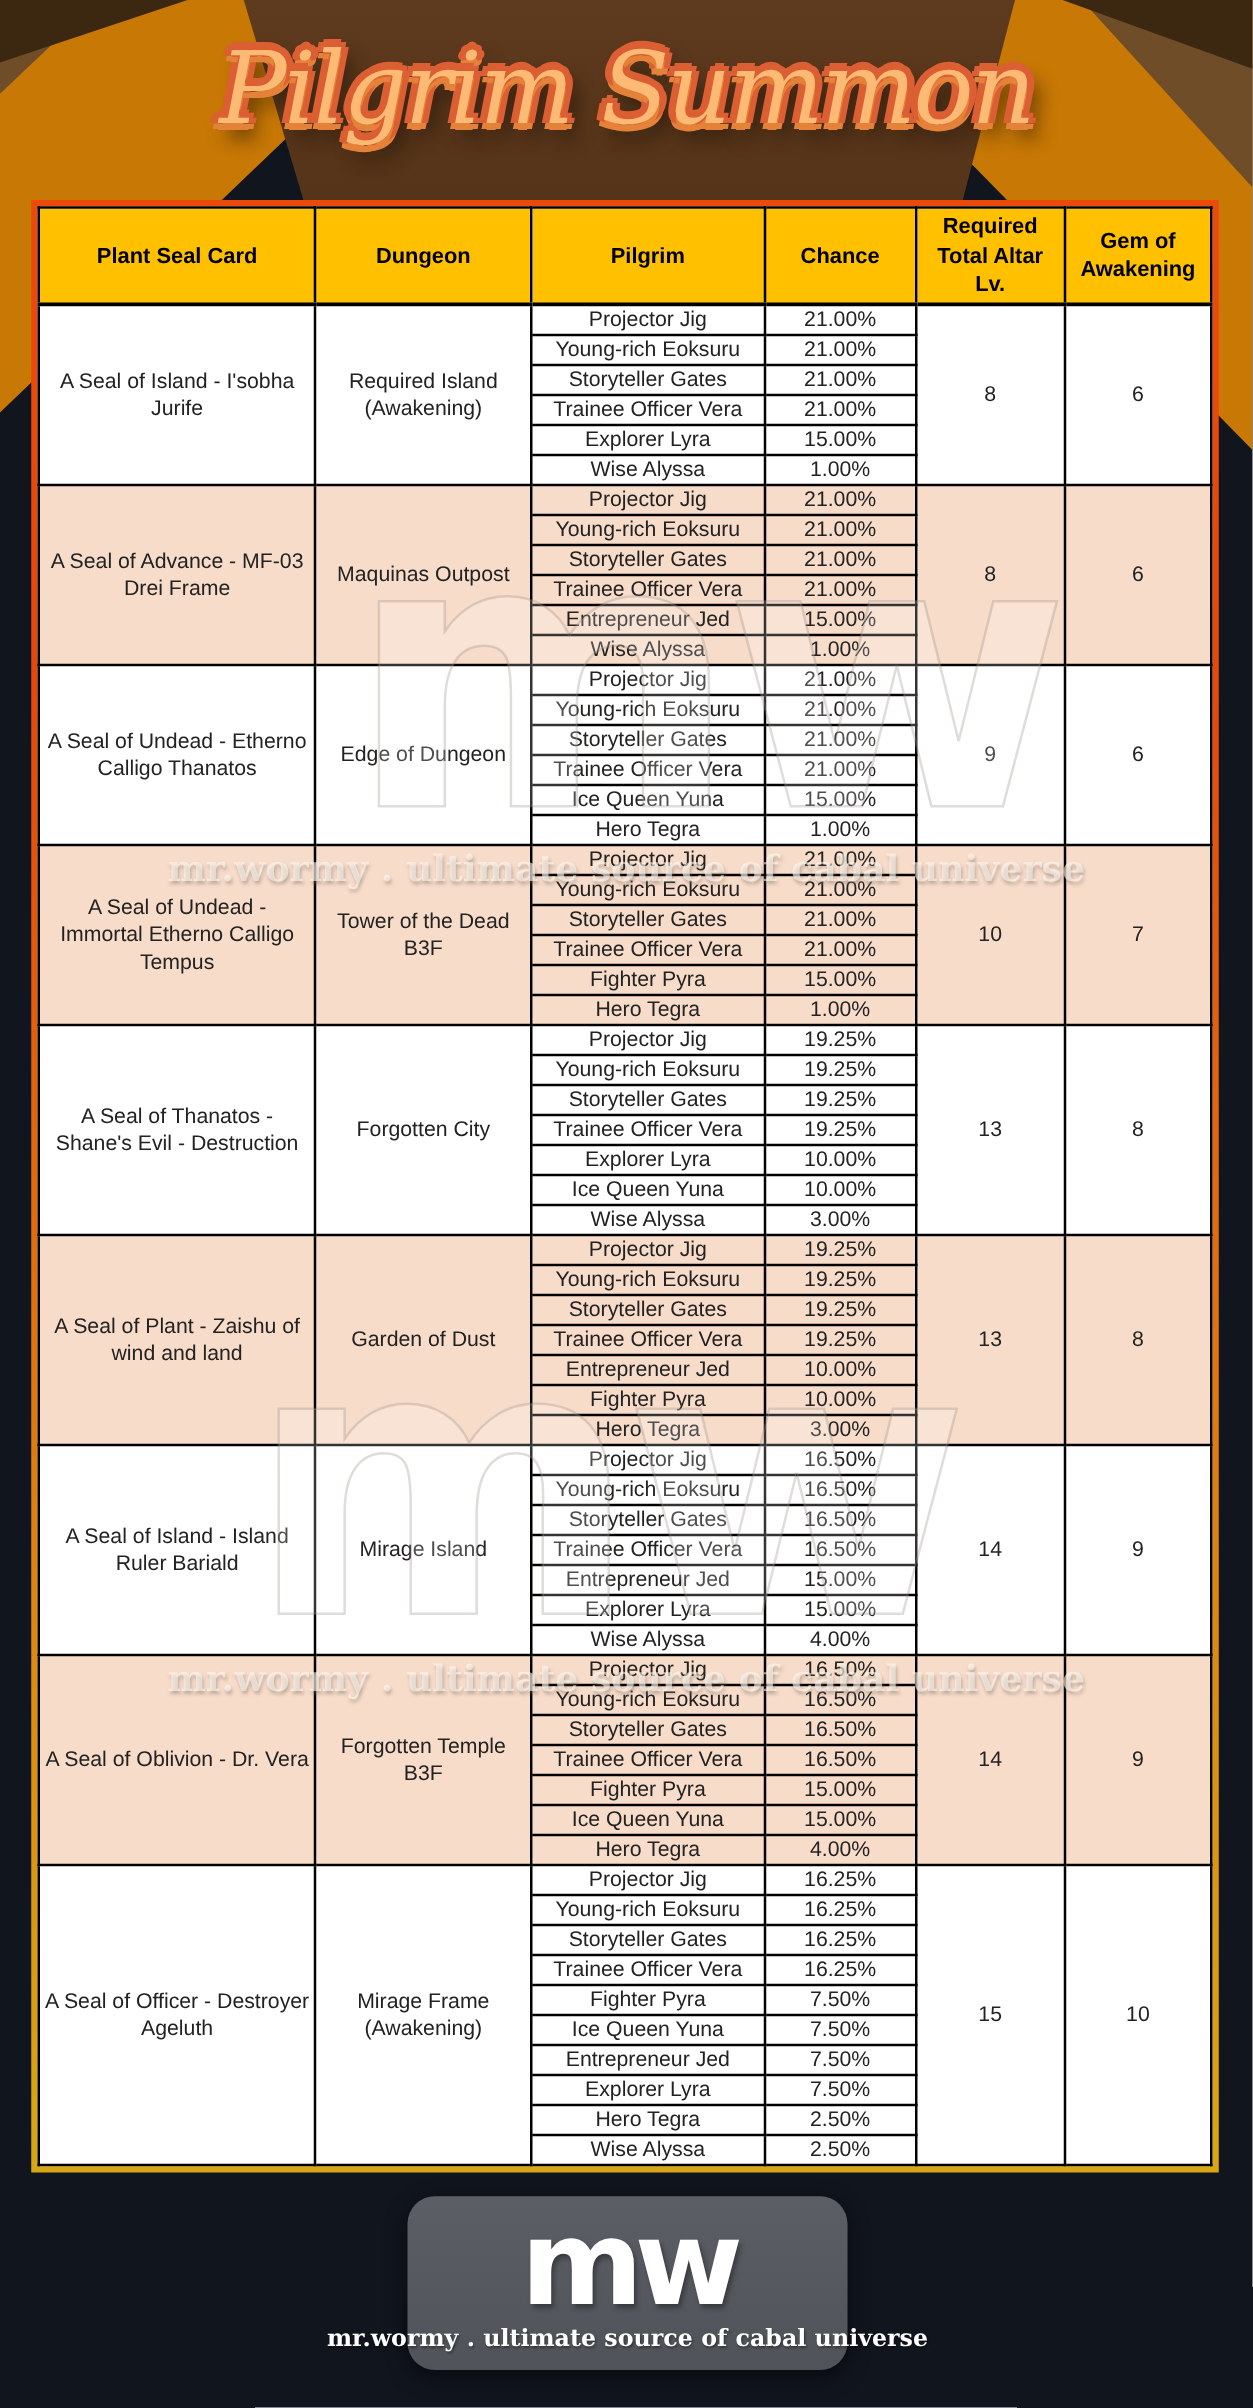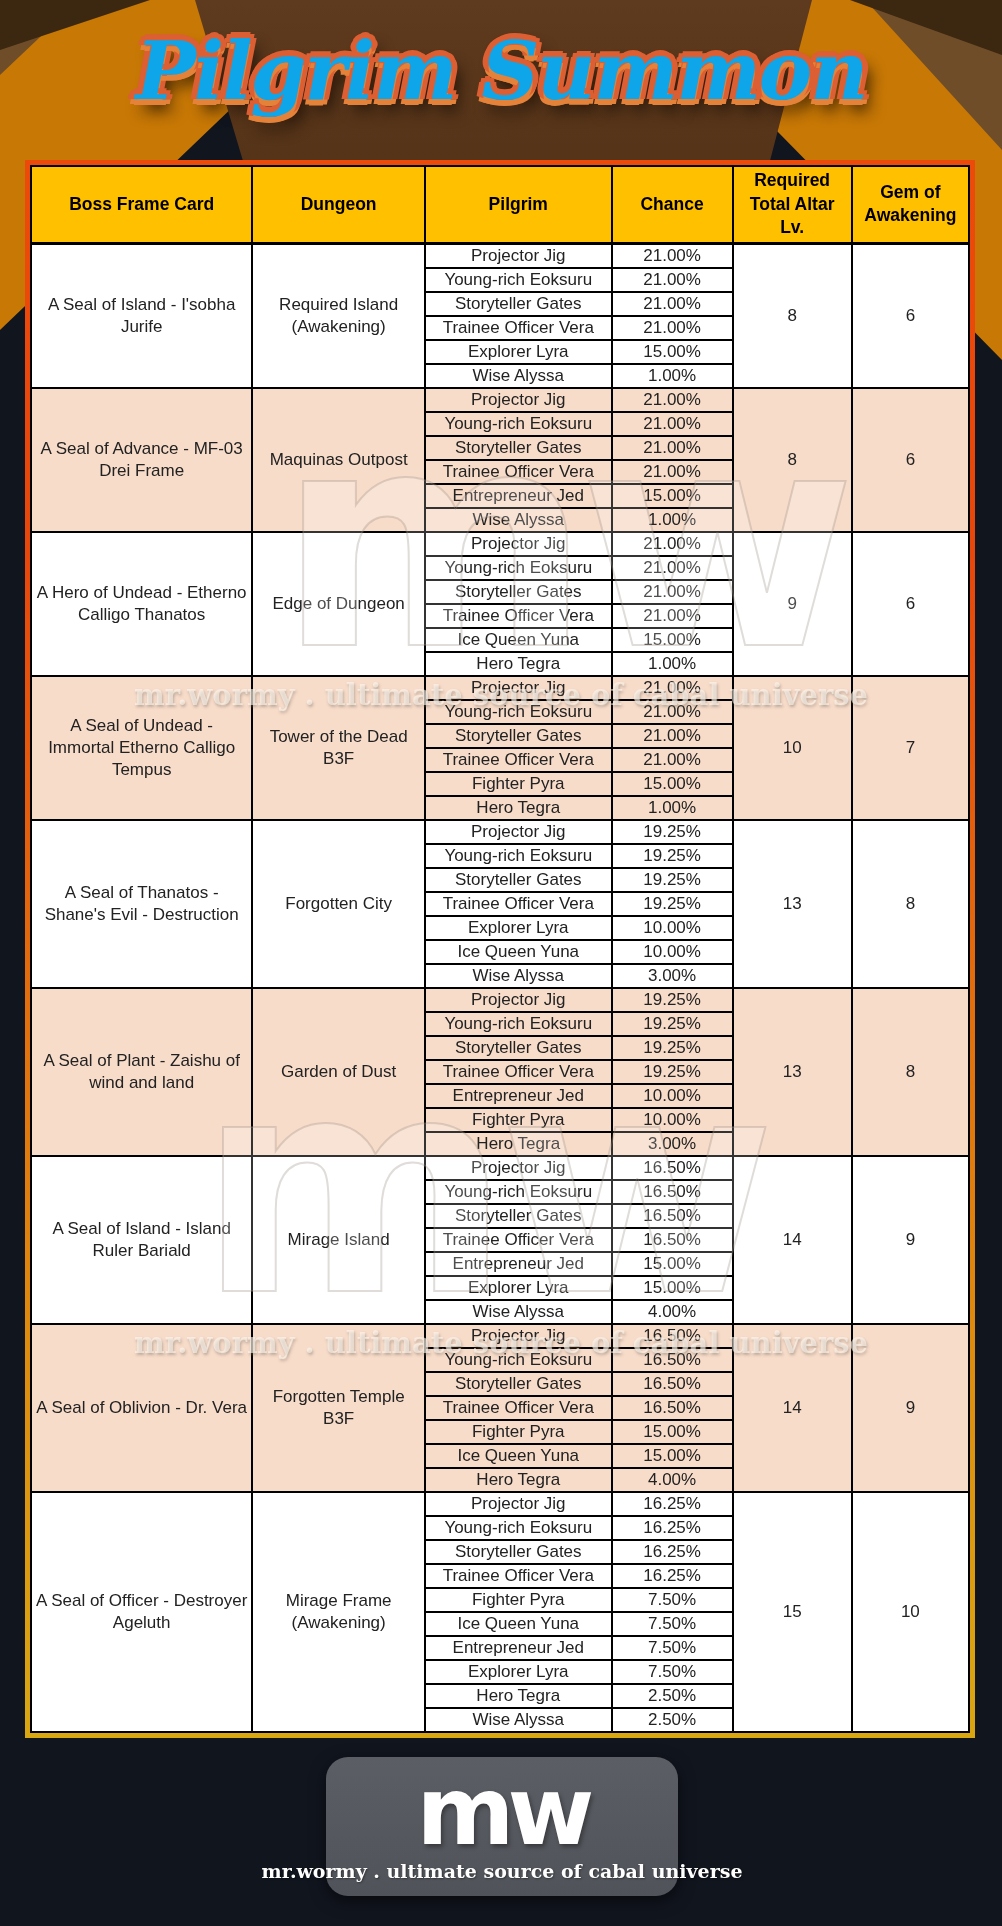--- a/index.html
+++ b/index.html
@@ -4,22 +4,22 @@
 <style>
   html,body{margin:0;padding:0;}
   body{
     width:1002px;height:1926px;position:relative;overflow:hidden;
     background:#11151E;
     font-family:"Liberation Sans",sans-serif;
   }
   .banner{position:absolute;top:0;left:0;z-index:0;}
   .page-title{
     position:absolute;top:24px;left:0;width:100%;text-align:center;z-index:2;
-    font-family:"DejaVu Serif",serif;font-style:italic;font-weight:bold;
-    font-size:80px;letter-spacing:-2px;color:#0ea5e9;
+    font-family:"DejaVu Serif",serif;font-style:italic;font-weight:normal;
+    font-size:80px;letter-spacing:-2px;color:#fdba74;
     text-shadow:
       0 -6px 0 #DB5F33, 0 6px 0 #E5823A, -6px 0 0 #DB5F33, 6px 0 0 #DB5F33,
       -4px -4px 0 #DB5F33, 4px -4px 0 #DB5F33, -4px 5px 0 #E5823A, 4px 5px 0 #E5823A,
       7px 11px 16px rgba(26,13,4,0.9);
   }
   .table-frame{
     position:absolute;left:25px;top:160px;width:950px;z-index:1;
     background:linear-gradient(180deg,#EC4A0A 0%,#E8470B 25%,#DE8C0E 75%,#D9A712 100%);
     padding:5px;box-sizing:border-box;
   }
@@ -93,21 +93,21 @@
       <colgroup>
         <col style="width:23.6%">
         <col style="width:18.4%">
         <col style="width:19.9%">
         <col style="width:12.9%">
         <col style="width:12.7%">
         <col style="width:12.5%">
       </colgroup>
       <thead>
         <tr>
-            <th>Boss Frame Card</th>
+            <th>Plant Seal Card</th>
             <th>Dungeon</th>
             <th>Pilgrim</th>
             <th>Chance</th>
             <th>Required Total Altar Lv.</th>
             <th>Gem of Awakening</th>
           </tr>
       </thead>
       <tbody>
           <tr class="white">
             <td rowspan="6" class="span-cell">A Seal of Island - I'sobha Jurife</td>
@@ -159,21 +159,21 @@
           </tr>
           <tr class="pink">
             <td>Entrepreneur Jed</td>
             <td>15.00%</td>
           </tr>
           <tr class="pink">
             <td>Wise Alyssa</td>
             <td>1.00%</td>
           </tr>
           <tr class="white">
-            <td rowspan="6" class="span-cell">A Hero of Undead - Etherno Calligo Thanatos</td>
+            <td rowspan="6" class="span-cell">A Seal of Undead - Etherno Calligo Thanatos</td>
             <td rowspan="6" class="span-cell">Edge of Dungeon</td>
             <td>Projector Jig</td>
             <td>21.00%</td>
             <td rowspan="6" class="span-cell">9</td>
             <td rowspan="6" class="span-cell">6</td>
           </tr>
           <tr class="white">
             <td>Young-rich Eoksuru</td>
             <td>21.00%</td>
           </tr>

